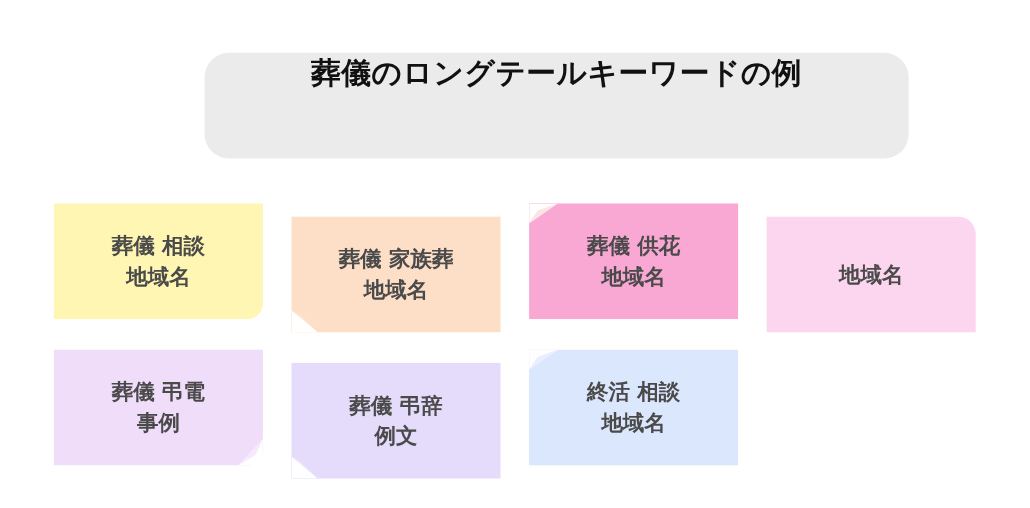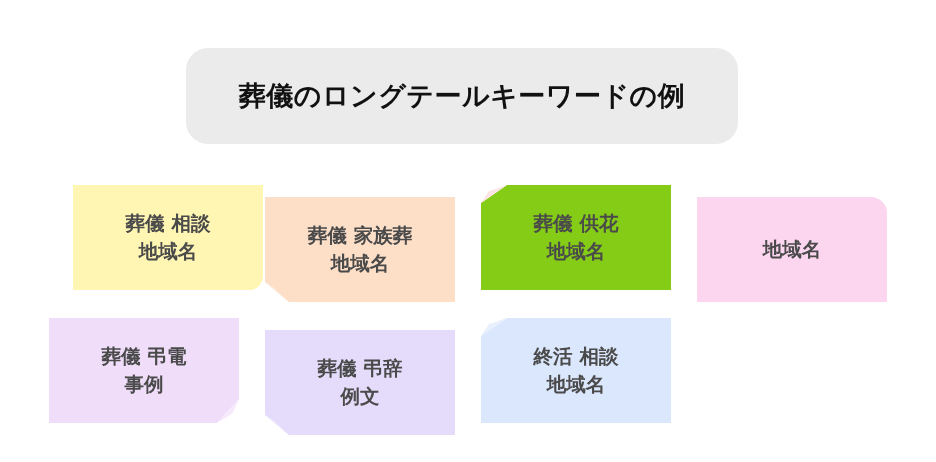--- a/index.html
+++ b/index.html
@@ -13,26 +13,26 @@
     }
     .canvas {
       position: relative;
       width: 936px;
       height: 462px;
     }
     .title-box {
       position: absolute;
       left: 186px;
       top: 48px;
-      width: 552px;
+      width: 640px;
       height: 96px;
       background: #ebebeb;
       border-radius: 22px;
       display: flex;
-      align-items: center;
+      align-items: flex-start;
       justify-content: center;
     }
     .title-text {
       font-size: 27px;
       font-weight: bold;
       color: #111111;
       letter-spacing: 0.5px;
     }
     .note {
       position: absolute;
@@ -45,21 +45,21 @@
       box-sizing: border-box;
     }
     .note-line {
       font-size: 19.5px;
       font-weight: bold;
       color: #4a4a4a;
       line-height: 28px;
       white-space: nowrap;
     }
     
-    .shape-br-round { border-radius: 0 0 12px 0; margin-left: 24px; }
+    .shape-br-round { border-radius: 0 0 12px 0; }
     .curl {
       position: absolute;
       width: 0; height: 0;
     }
     .curl-bl {
       left: 0; bottom: 0;
       width: 24px; height: 20px;
       background: #ffffff;
       clip-path: polygon(0 0, 0 100%, 100% 100%);
     }
@@ -106,21 +106,21 @@
     <span class="note-line">地域名</span>
   </div>
 
   <div class="note" style="left:265px; top:197px; background:#fddfc8;align-items:center;">
     <span class="note-line">葬儀 家族葬</span>
     <span class="note-line">地域名</span>
     <span class="curl curl-bl"></span>
     <span class="curl curl-bl-fold" style="background:#fce9da;"></span>
   </div>
 
-  <div class="note" style="left:481px; top:185px; background:#84cc16;">
+  <div class="note" style="left:481px; top:185px; background:#f9a8d4;">
     <span class="note-line">葬儀 供花</span>
     <span class="note-line">地域名</span>
     <span class="curl curl-tl"></span>
     <span class="curl curl-tl-fold" style="background:#fde4e4;"></span>
   </div>
 
   <div class="note" style="left:697px; top:197px; background:#fcd5ef; border-radius:0 16px 0 0;">
     <span class="note-line">地域名</span>
   </div>
 

